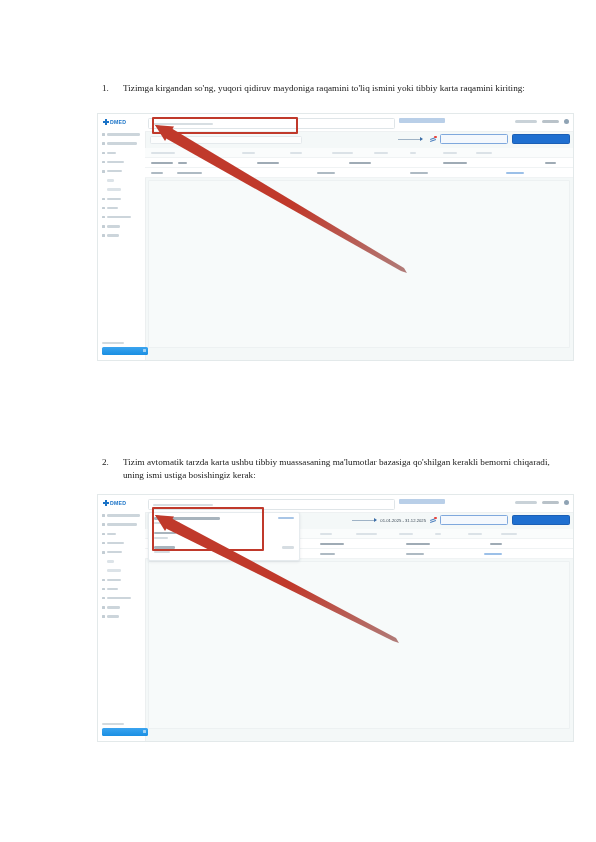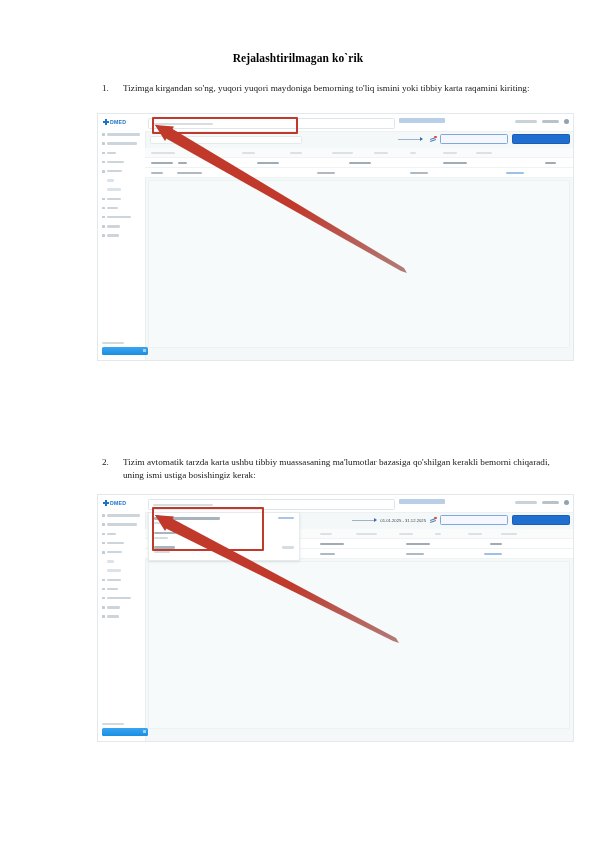--- a/index.html
+++ b/index.html
@@ -348,25 +348,24 @@
 
   .anno-arrow { position: absolute; pointer-events: none; }
   #anno-arrow-1 { left: 155px; top: 125px; width: 260px; height: 150px; }
   #anno-arrow-2 { left: 155px; top: 515px; width: 260px; height: 130px; }
 </style>
 </head>
 <body>
 
 <div class="page">
 
-  <div class="doc-title">Rejalashtirilmagan ko`rik</div>
 
   <div class="list-item" id="item-1">
     <span class="list-marker">1.</span>
-    <span class="list-text">Tizimga kirgandan so'ng, yuqori yuqori maydoniga bemorning to'liq ismini yoki tibbiy karta raqamini kiriting:</span>
+    <span class="list-text">Tizimga kirgandan so'ng, yuqori qidiruv maydoniga raqamini to'liq ismini yoki tibbiy karta raqamini kiriting:</span>
   </div>
 
   <div class="shot" id="shot-1">
     <div class="app">
 
       <div class="app-sidebar">
         <div class="brand">
           <span class="brand-cross"></span>
           <span class="brand-name">DMED</span>
         </div>

